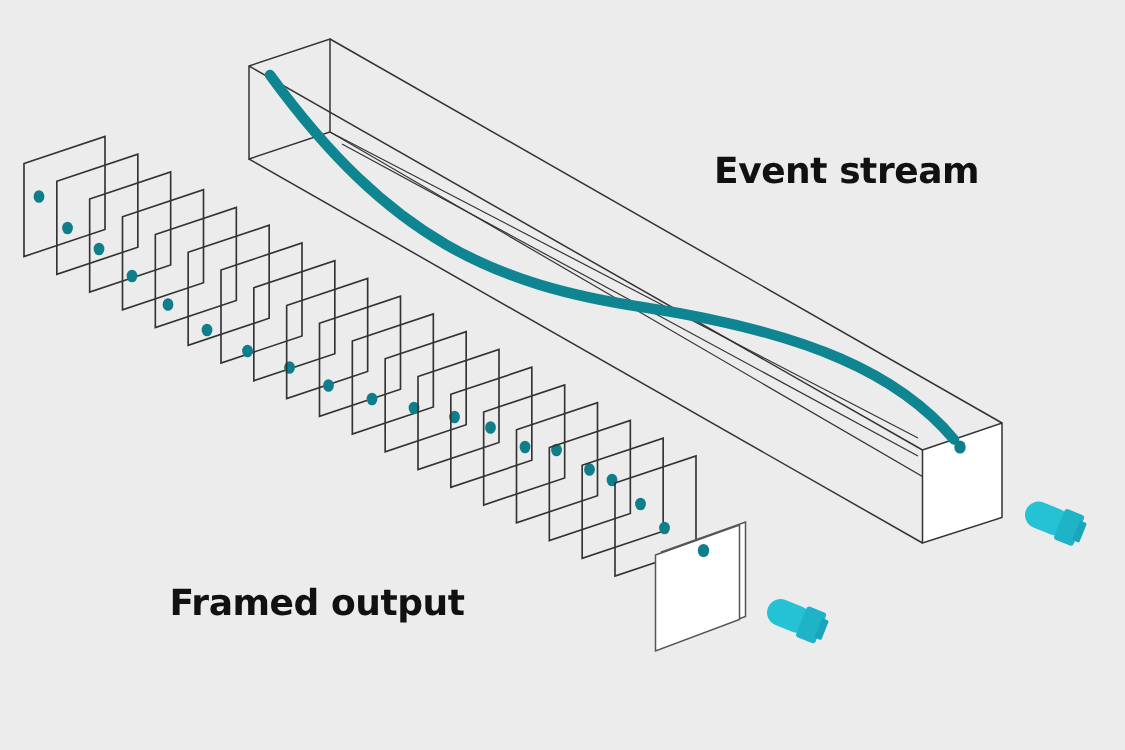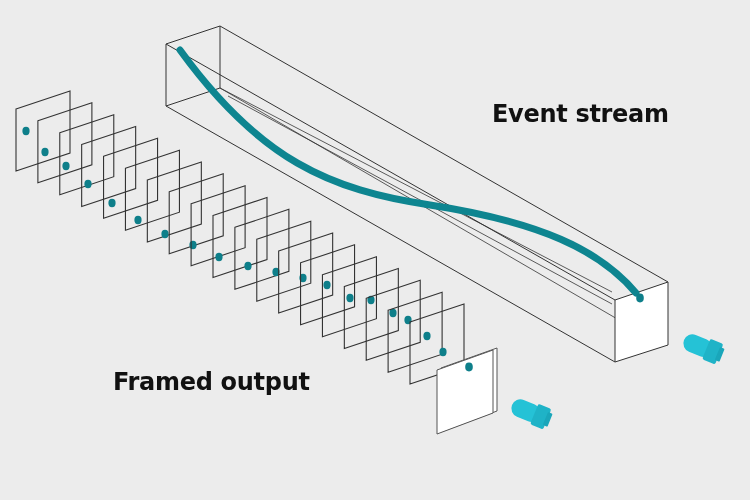--- a/index.html
+++ b/index.html
@@ -12,22 +12,22 @@
     #stage { position: absolute; left: 0; top: 0; }
     .label {
       position: absolute;
       font-family: "DejaVu Sans", sans-serif;
       font-weight: bold;
       color: #111111;
       font-size: 24px;
       letter-spacing: -0.3px;
       white-space: nowrap;
     }
-    #event-label { left: 492px; top: 100px; }
-    #framed-label { left: 113px; top: 368px; }
+    #event-label { left: 476px; top: 100px; }
+    #framed-label { left: 113px; top: 388px; }
   </style>
 </head>
 <body>
 
 <svg id="stage" width="750" height="500" viewBox="0 0 750 500">
   <g id="frames-group">
       <polygon points="16,109 70,91 70,153 16,171" fill="none" stroke="#333333" stroke-width="1.1"></polygon>
       <ellipse cx="26" cy="131" rx="3.6" ry="4.2" fill="#0e7f8a"></ellipse>
       <polygon points="37.888888888888886,120.83333333333333 91.88888888888889,102.83333333333333 91.88888888888889,164.83333333333331 37.888888888888886,182.83333333333331" fill="none" stroke="#333333" stroke-width="1.1"></polygon>
       <ellipse cx="45" cy="152" rx="3.6" ry="4.2" fill="#0e7f8a"></ellipse>

